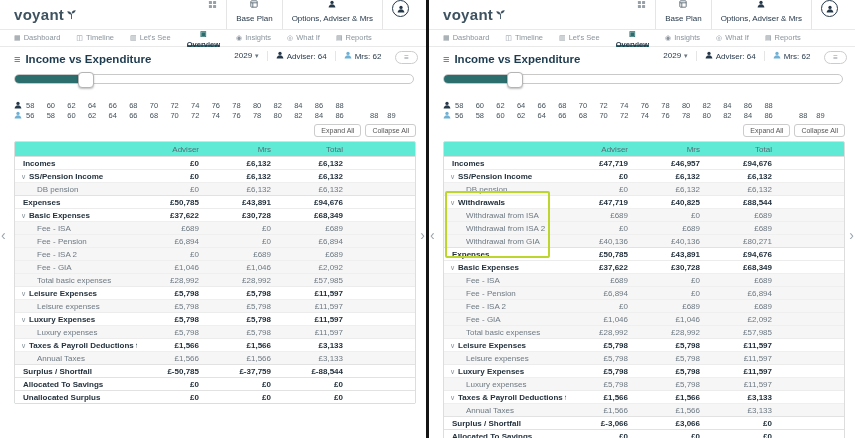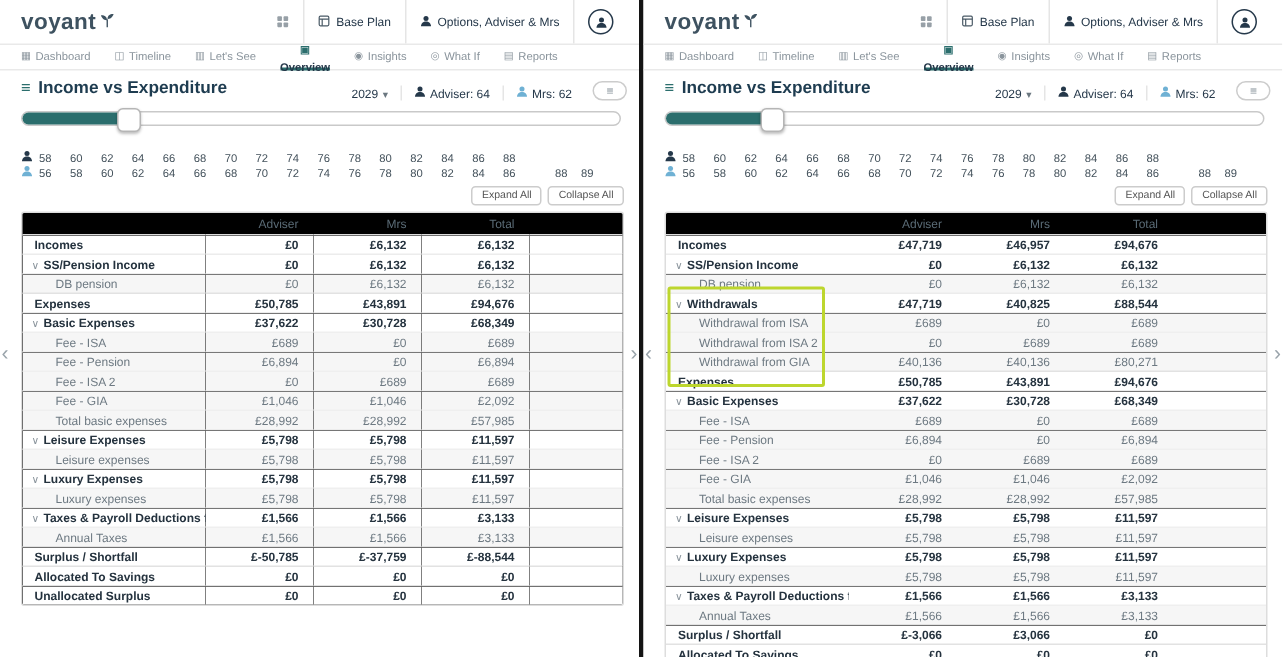--- a/index.html
+++ b/index.html
@@ -6,37 +6,37 @@
     font-family:"Liberation Sans",sans-serif;-webkit-font-smoothing:antialiased;}
   #app{display:flex;width:855px;height:438px;}
   .panel{width:426px;height:438px;position:relative;background:#fff;overflow:hidden;flex:0 0 auto;}
   .split-divider{width:3px;height:438px;background:#141414;flex:0 0 auto;}
 
   
   .topbar{height:29px;border-bottom:1px solid #e9e9e9;display:flex;align-items:center;justify-content:space-between;padding:0 8px 0 14px;}
   .logo{display:flex;align-items:center;font-size:15px;font-weight:bold;color:#3e5260;letter-spacing:.3px;}
   .logo svg{margin-left:2px;}
   .topbar-right{display:flex;align-items:stretch;height:100%;}
-  .tb-item{display:flex;align-items:center;gap:4px;font-size:8px;color:#25384a;padding:0 9px;border-left:1px solid #e5e5e5;white-space:nowrap;}
+  .tb-item{display:flex;align-items:center;gap:4px;font-size:8px;color:#25384a;padding:0 9px;border-left:1px solid #e5e5e5;white-space:nowrap;flex-direction:column;}
   .tb-item:first-child{border-left:none;}
   .tb-btn{cursor:pointer;}
   .acct-circle{width:15px;height:15px;border:1.2px solid #25384a;border-radius:50%;display:flex;align-items:center;justify-content:center;color:#25384a;}
 
   
   .navbar{height:16px;border-bottom:1px solid #e9e9e9;display:flex;align-items:stretch;gap:16px;padding:0 14px;}
   .nav-item{display:flex;align-items:center;gap:3px;font-size:7.5px;color:#8a949c;white-space:nowrap;border-bottom:2px solid transparent;margin-bottom:-1px;}
   .nav-item .nav-ico{font-size:7px;line-height:1;}
   .nav-item.active{color:#25384a;font-weight:bold;border-bottom:2px solid #2b6e6d;flex-direction:column;}
   .nav-item.active .nav-ico{color:#2b6e6d;}
 
   
   .subheader{height:24px;display:flex;align-items:center;justify-content:space-between;padding:0 8px 0 14px;}
   .sub-title{display:flex;align-items:center;gap:5px;font-size:11.5px;font-weight:bold;color:#1e3c50;}
   .sub-title .list-ico{color:#2b6e6d;font-size:11px;font-weight:normal;}
-  .sub-right{display:flex;align-items:flex-end;height:16px;font-size:8px;color:#25384a;}
+  .sub-right{display:flex;align-items:flex-start;height:16px;font-size:8px;color:#25384a;}
   .sub-cell{display:flex;align-items:center;gap:3px;padding:0 8px;border-left:1px solid #e5e5e5;white-space:nowrap;}
   .sub-cell:first-child{border-left:none;}
   .chev-down{font-size:7px;color:#6b7780;}
   .person-dark{color:#25384a;}
   .person-blue{color:#6fb1d4;}
   .menu-pill{border:1px solid #ccc;border-radius:9px;padding:1px 8px;font-size:8px;color:#8a949c;background:#fff;margin-left:6px;}
 
   
   .slider-zone{padding:3px 12px 0 14px;}
   .track{position:relative;height:8px;border:1px solid #c9c9c9;border-radius:5px;background:#fff;}
@@ -48,21 +48,21 @@
   .age-row{display:flex;align-items:center;height:10px;}
   .age-ico{width:12px;font-size:7px;line-height:1;}
   .age-cells{display:grid;grid-template-columns:repeat(16,1fr);width:330px;}
   .age-extra{display:flex;gap:9px;margin-left:14px;}
 
   
   .controls{display:flex;justify-content:flex-end;gap:4px;padding:4px 10px 3px 0;}
   .ctl-btn{border:1px solid #ccc;border-radius:3px;background:#fff;font-size:7px;color:#555;padding:2px 6px;font-family:"Liberation Sans",sans-serif;}
 
   
-  .tablewrap{margin:1px 10px 0 14px;border:1px solid #ddd;border-radius:2px;position:relative;background:#000000;}
+  .tablewrap{margin:1px 10px 0 14px;border:1px solid #ddd;border-radius:2px;position:relative;background:#5eead4;}
   table{width:100%;border-collapse:collapse;font-size:8px;table-layout:fixed;}
   col.c-label{width:auto;} col.c-val{width:72px;} col.c-sp{width:62px;}
   th{height:14px;font-weight:normal;color:#5a6b76;text-align:right;padding:0 10px 0 0;border-bottom:1px solid #ddd;font-size:8px;}
   td{height:12px;padding:0;overflow:hidden;white-space:nowrap;}
   td.val{text-align:right;padding-right:10px;}
   tr.r-top td{font-weight:bold;color:#24323e;border-top:1px solid #e2e2e2;background:#fff;}
   tr.r-parent td{font-weight:bold;color:#24323e;border-top:1px solid #ececec;background:#fff;}
   tr.r-child td{color:#6d7982;background:#f6f6f6;border-top:1px solid #efefef;}
   td.lbl{padding-left:8px;}
   tr.r-parent td.lbl{padding-left:6px;}

